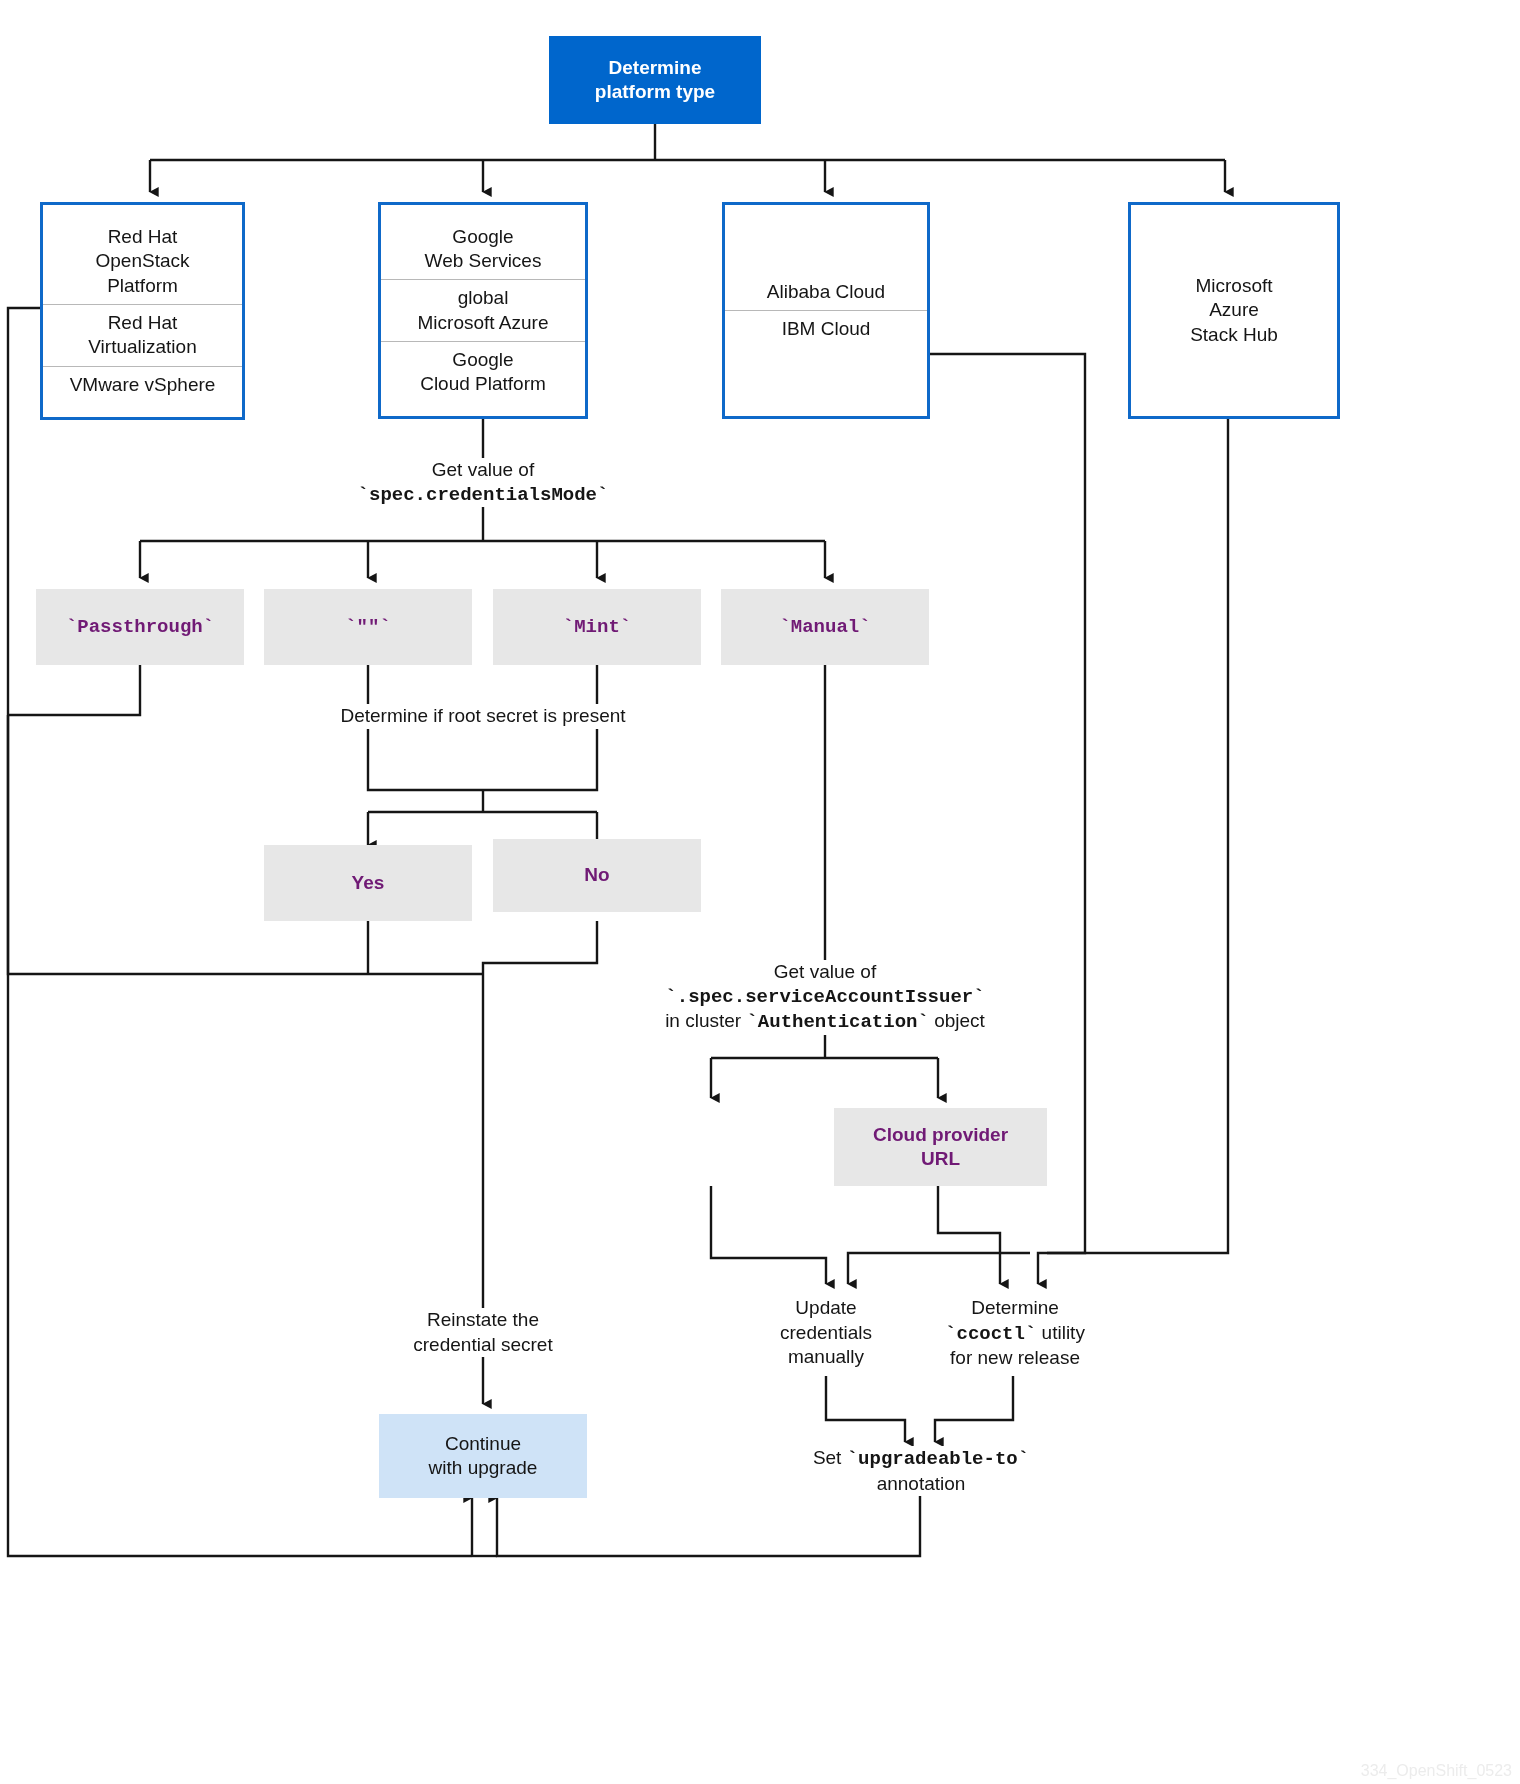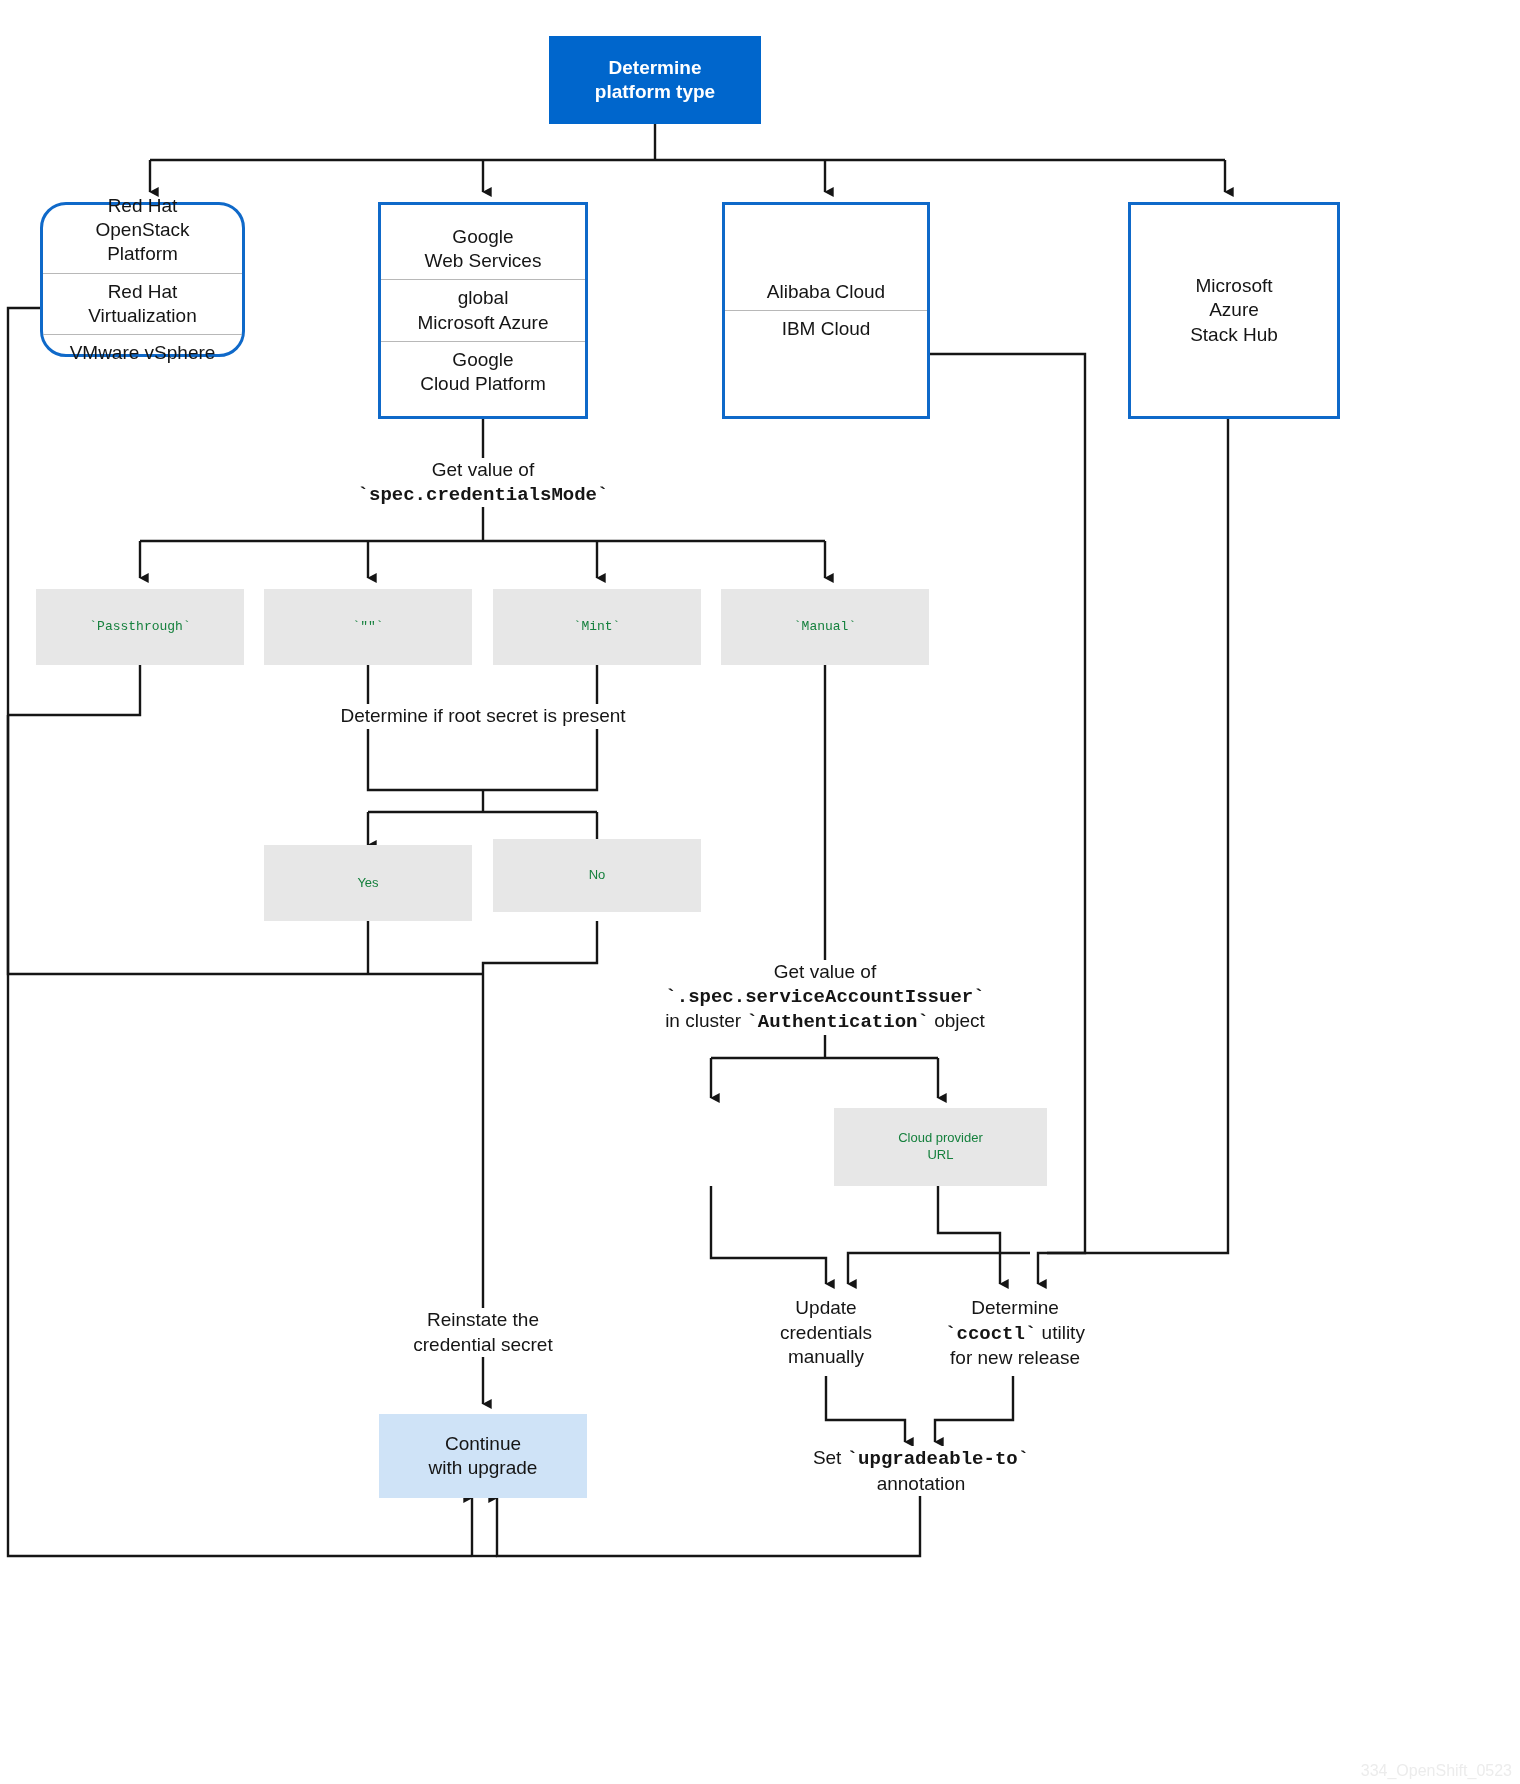--- a/index.html
+++ b/index.html
@@ -3,21 +3,21 @@
 <meta charset="utf-8">
 <style>
   html,body{margin:0;padding:0;background:#ffffff;}
   body{font-family:"Liberation Sans",sans-serif;}
   #stage{position:relative;width:1520px;height:1784px;overflow:hidden;background:#fff;}
   svg{position:absolute;top:0;left:0;}
   .node{position:absolute;box-sizing:border-box;display:flex;flex-direction:column;
         align-items:center;justify-content:center;text-align:center;}
   .node.blue-fill{background:#0066cc;color:#ffffff;font-weight:bold;font-size:19px;line-height:1.28;}
   .node.blue-outline{background:#ffffff;border:3px solid #0f69c9;color:#151515;font-size:19px;line-height:1.28;}
-  .node.gray{background:#e7e7e7;color:#15803d;font-size:13px;line-height:1.28;}
+  .node.gray{background:#e7e7e7;color:#701a75;font-size:19px;line-height:1.28;font-weight:bold;}
   .node.lightblue{background:#cfe3f7;color:#151515;font-size:19px;line-height:1.28;}
   .seg{padding:6px 10px;width:100%;box-sizing:border-box;}
   .seg + .seg{border-top:1px solid #b8b8b8;}
   .mono{font-family:"Liberation Mono",monospace;font-size:19px;letter-spacing:0px;}
   .lbl{position:absolute;text-align:center;color:#151515;font-size:19px;line-height:1.3;
        background:#fff;padding:0 4px;box-sizing:border-box;}
   .lbl .mono{font-weight:bold;}
   .watermark{position:absolute;right:8px;bottom:4px;color:#ececec;font-size:16px;}
   .txtline{display:block;}
 </style>
@@ -94,21 +94,21 @@
       <path d="M472,1556 L497,1556"></path>
       <path d="M8,974 L8,1556 L472,1556"></path>
     </g>
   </svg>
 
   <div class="node blue-fill" style="left:549px;top:36px;width:212px;height:88px;">
     <span class="txtline">Determine</span>
     <span class="txtline">platform type</span>
   </div>
 
-  <div class="node blue-outline" style="left:40px;top:202px;width:205px;height:155px;justify-content:center;border-radius:26px;">
+  <div class="node blue-outline" style="left:40px;top:202px;width:205px;height:218px;justify-content:center;">
     <div class="seg">
       <span class="txtline">Red Hat</span>
       <span class="txtline">OpenStack</span>
       <span class="txtline">Platform</span>
     </div>
     <div class="seg">
       <span class="txtline">Red Hat</span>
       <span class="txtline">Virtualization</span>
     </div>
     <div class="seg">

